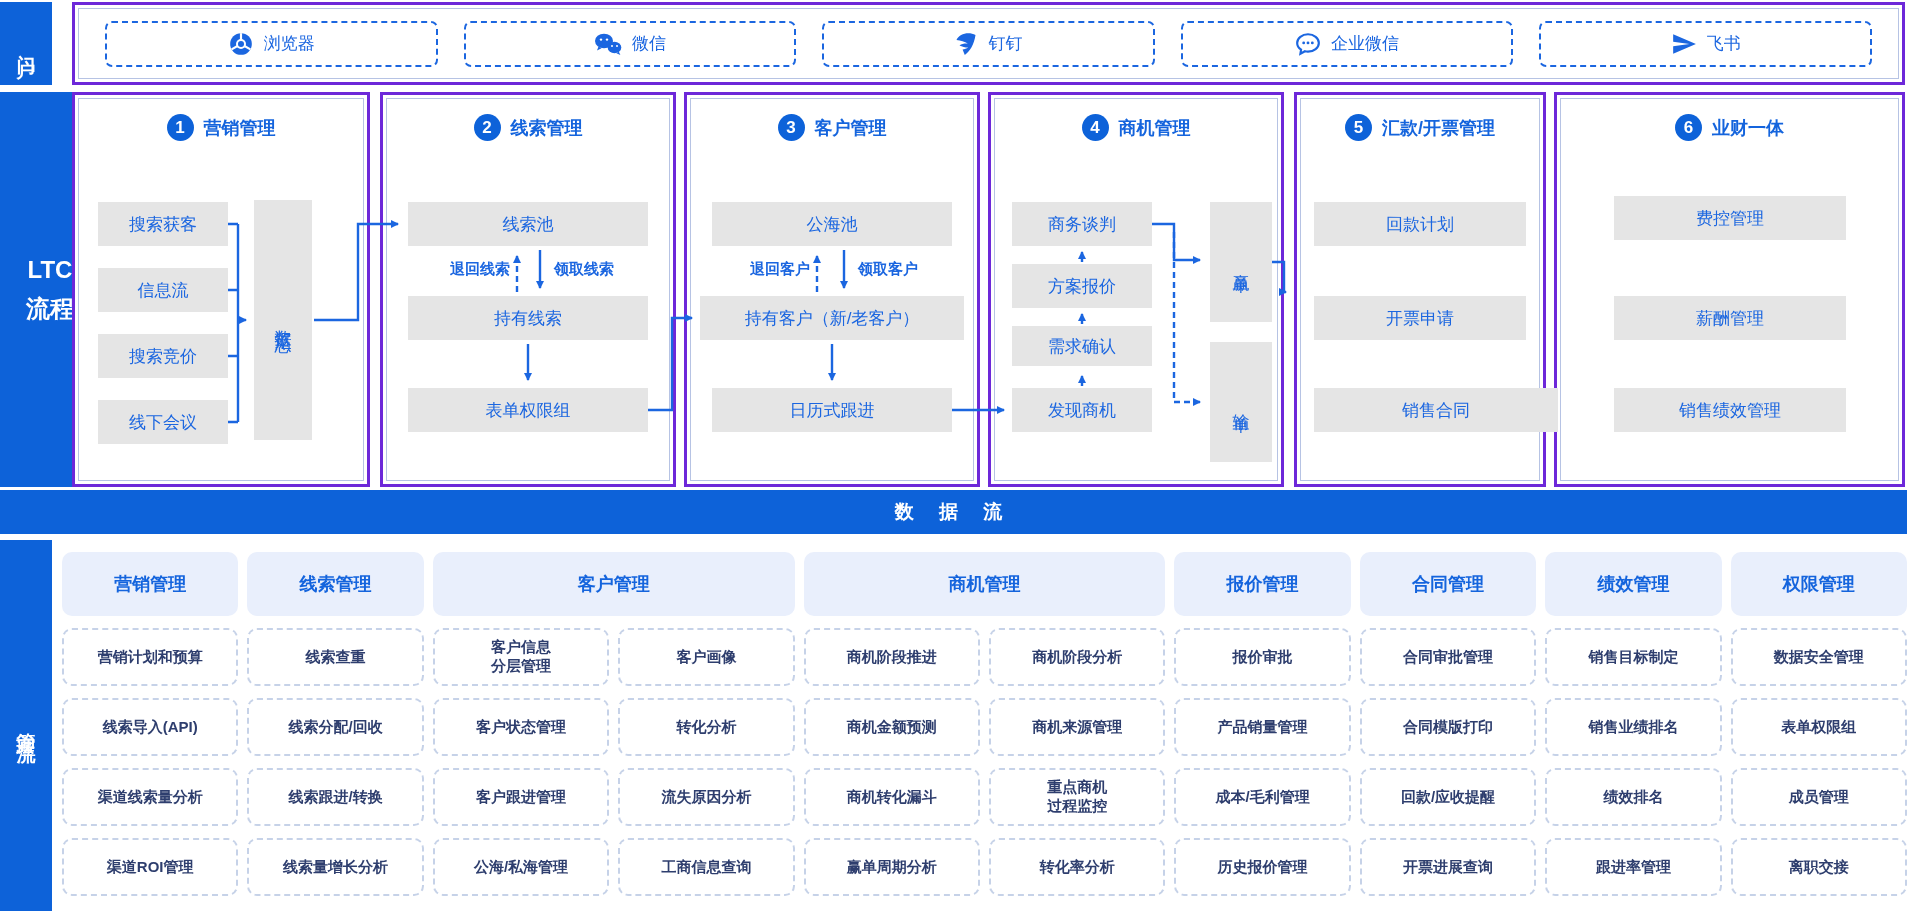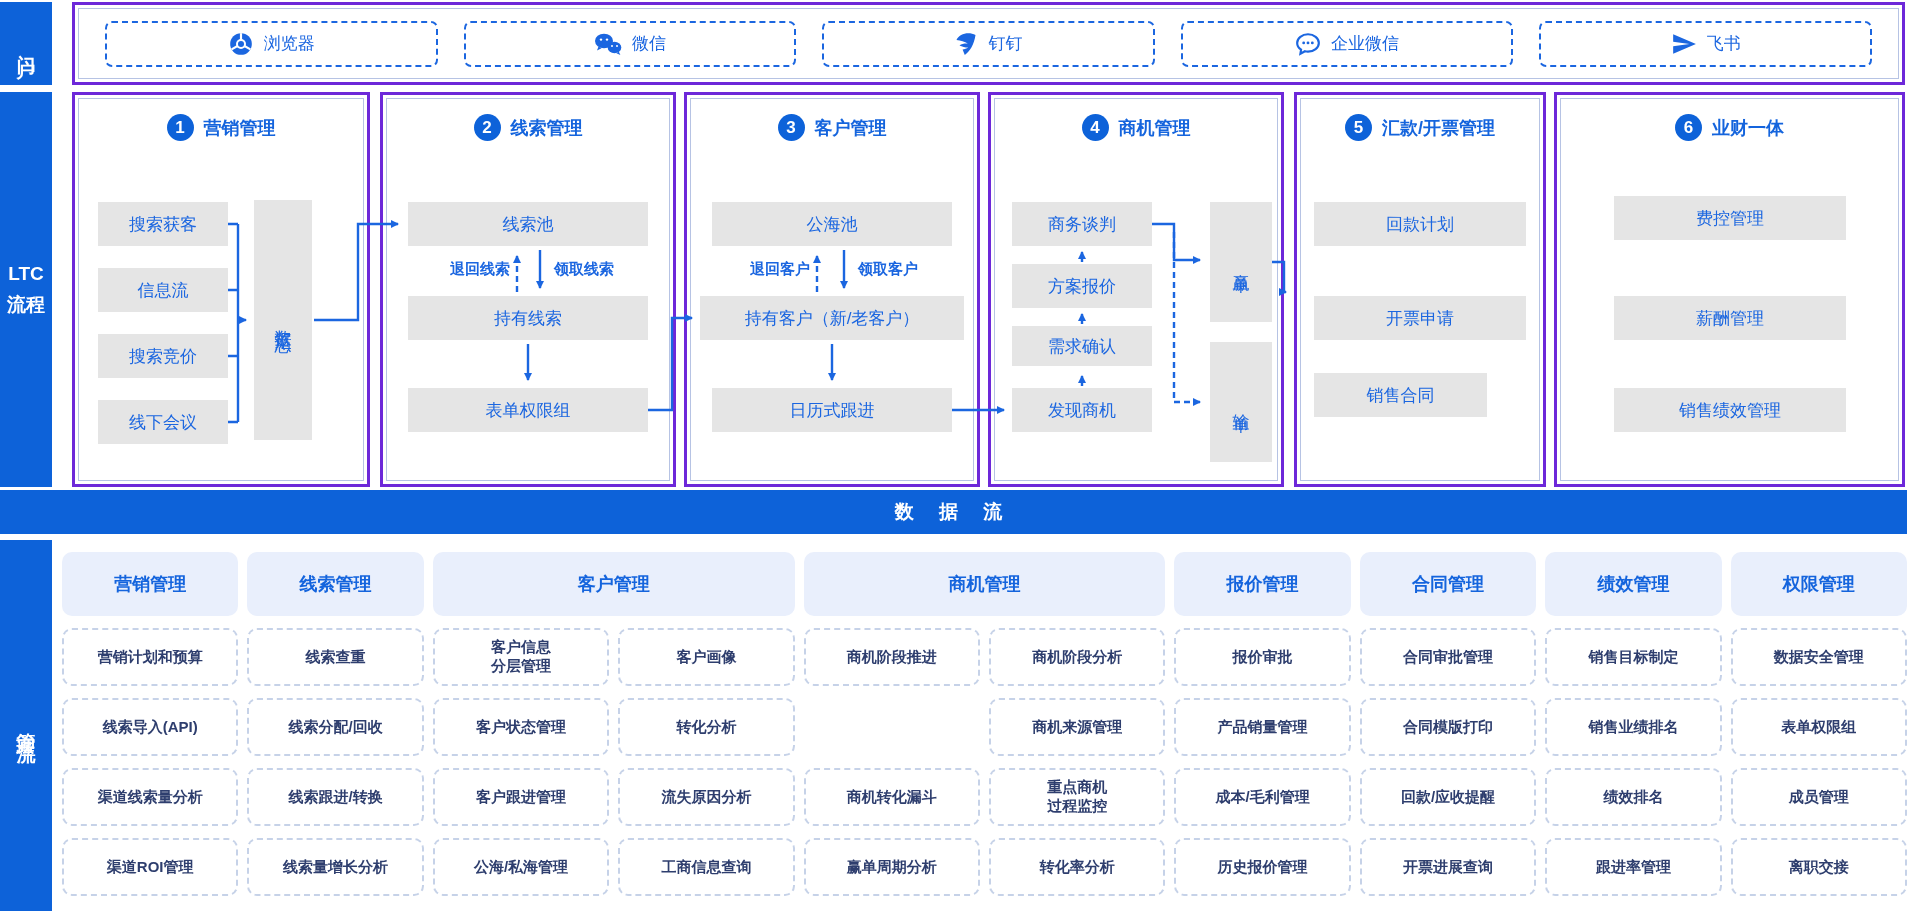--- a/index.html
+++ b/index.html
@@ -3,21 +3,21 @@
 <meta charset="utf-8">
 <style>
   html,body{margin:0;padding:0;background:#fff;}
   body{width:1907px;height:912px;position:relative;overflow:hidden;
        font-family:"Liberation Sans","DejaVu Sans",sans-serif;}
   
   .rail{position:absolute;left:0;width:52px;background:#0d62d9;color:#fff;
         display:flex;align-items:center;justify-content:center;font-weight:bold;}
   .v{writing-mode:vertical-rl;text-orientation:upright;}
   .rail .v{font-size:19px;letter-spacing:5px;}
-  .rail-ltc{flex-direction:column;font-size:19px;line-height:1.6;text-align:center;}
+  .rail-ltc{flex-direction:column;font-size:24px;line-height:1.6;text-align:center;padding-left:24px;}
   
   .panel{position:absolute;border:3px solid #6d28d9;
          box-shadow:inset 0 0 0 3px #ffffff,inset 0 0 0 4px #b6c3e4;box-sizing:border-box;}
   
   .portal-inner{position:absolute;left:0;top:0;right:0;bottom:0;display:flex;
                 align-items:center;gap:26px;padding:0 30px;}
   .pbtn{flex:1;height:46px;background:#fff;border:2px dashed #1b66e0;border-radius:7px;
         display:flex;align-items:center;justify-content:center;gap:10px;
         color:#1b66e0;font-size:17px;font-weight:500;box-sizing:border-box;cursor:pointer;}
   .pbtn svg{display:block;}
@@ -204,21 +204,21 @@
 
   <div class="nbox" style="left:950px;top:110px;width:140px;height:44px">商务谈判</div>
   <div class="nbox" style="left:950px;top:172px;width:140px;height:44px">方案报价</div>
   <div class="nbox" style="left:950px;top:234px;width:140px;height:40px">需求确认</div>
   <div class="nbox" style="left:950px;top:296px;width:140px;height:44px">发现商机</div>
   <div class="nbox v" style="left:1148px;top:110px;width:62px;height:120px">赢单</div>
   <div class="nbox v" style="left:1148px;top:250px;width:62px;height:120px">输单</div>
 
   <div class="nbox" style="left:1252px;top:110px;width:212px;height:44px">回款计划</div>
   <div class="nbox" style="left:1252px;top:204px;width:212px;height:44px">开票申请</div>
-  <div class="nbox" style="left:1252px;top:281px;width:173px;height:44px">销售合同</div>
+  <div class="nbox" style="left:1252px;top:296px;width:244px;height:44px">销售合同</div>
 
   <div class="nbox" style="left:1552px;top:104px;width:232px;height:44px">费控管理</div>
   <div class="nbox" style="left:1552px;top:204px;width:232px;height:44px">薪酬管理</div>
   <div class="nbox" style="left:1552px;top:296px;width:232px;height:44px">销售绩效管理</div>
 </div>
 
 <div class="dbar">
     <span>数 据 流</span>
   </div>
 
@@ -247,20 +247,21 @@
   <div class="mi" style="grid-column:3;grid-row:3">客户状态管理</div>
   <div class="mi" style="grid-column:3;grid-row:4">客户跟进管理</div>
   <div class="mi" style="grid-column:3;grid-row:5">公海/私海管理</div>
 
   <div class="mi" style="grid-column:4;grid-row:2">客户画像</div>
   <div class="mi" style="grid-column:4;grid-row:3">转化分析</div>
   <div class="mi" style="grid-column:4;grid-row:4">流失原因分析</div>
   <div class="mi" style="grid-column:4;grid-row:5">工商信息查询</div>
 
   <div class="mi" style="grid-column:5;grid-row:2">商机阶段推进</div>
+  <div class="mi" style="grid-column:5;grid-row:3">商机金额预测</div>
   <div class="mi" style="grid-column:5;grid-row:4">商机转化漏斗</div>
   <div class="mi" style="grid-column:5;grid-row:5">赢单周期分析</div>
 
   <div class="mi" style="grid-column:6;grid-row:2">商机阶段分析</div>
   <div class="mi" style="grid-column:6;grid-row:3">商机来源管理</div>
   <div class="mi" style="grid-column:6;grid-row:4">重点商机
 过程监控</div>
   <div class="mi" style="grid-column:6;grid-row:5">转化率分析</div>
 
   <div class="mi" style="grid-column:7;grid-row:2">报价审批</div>

